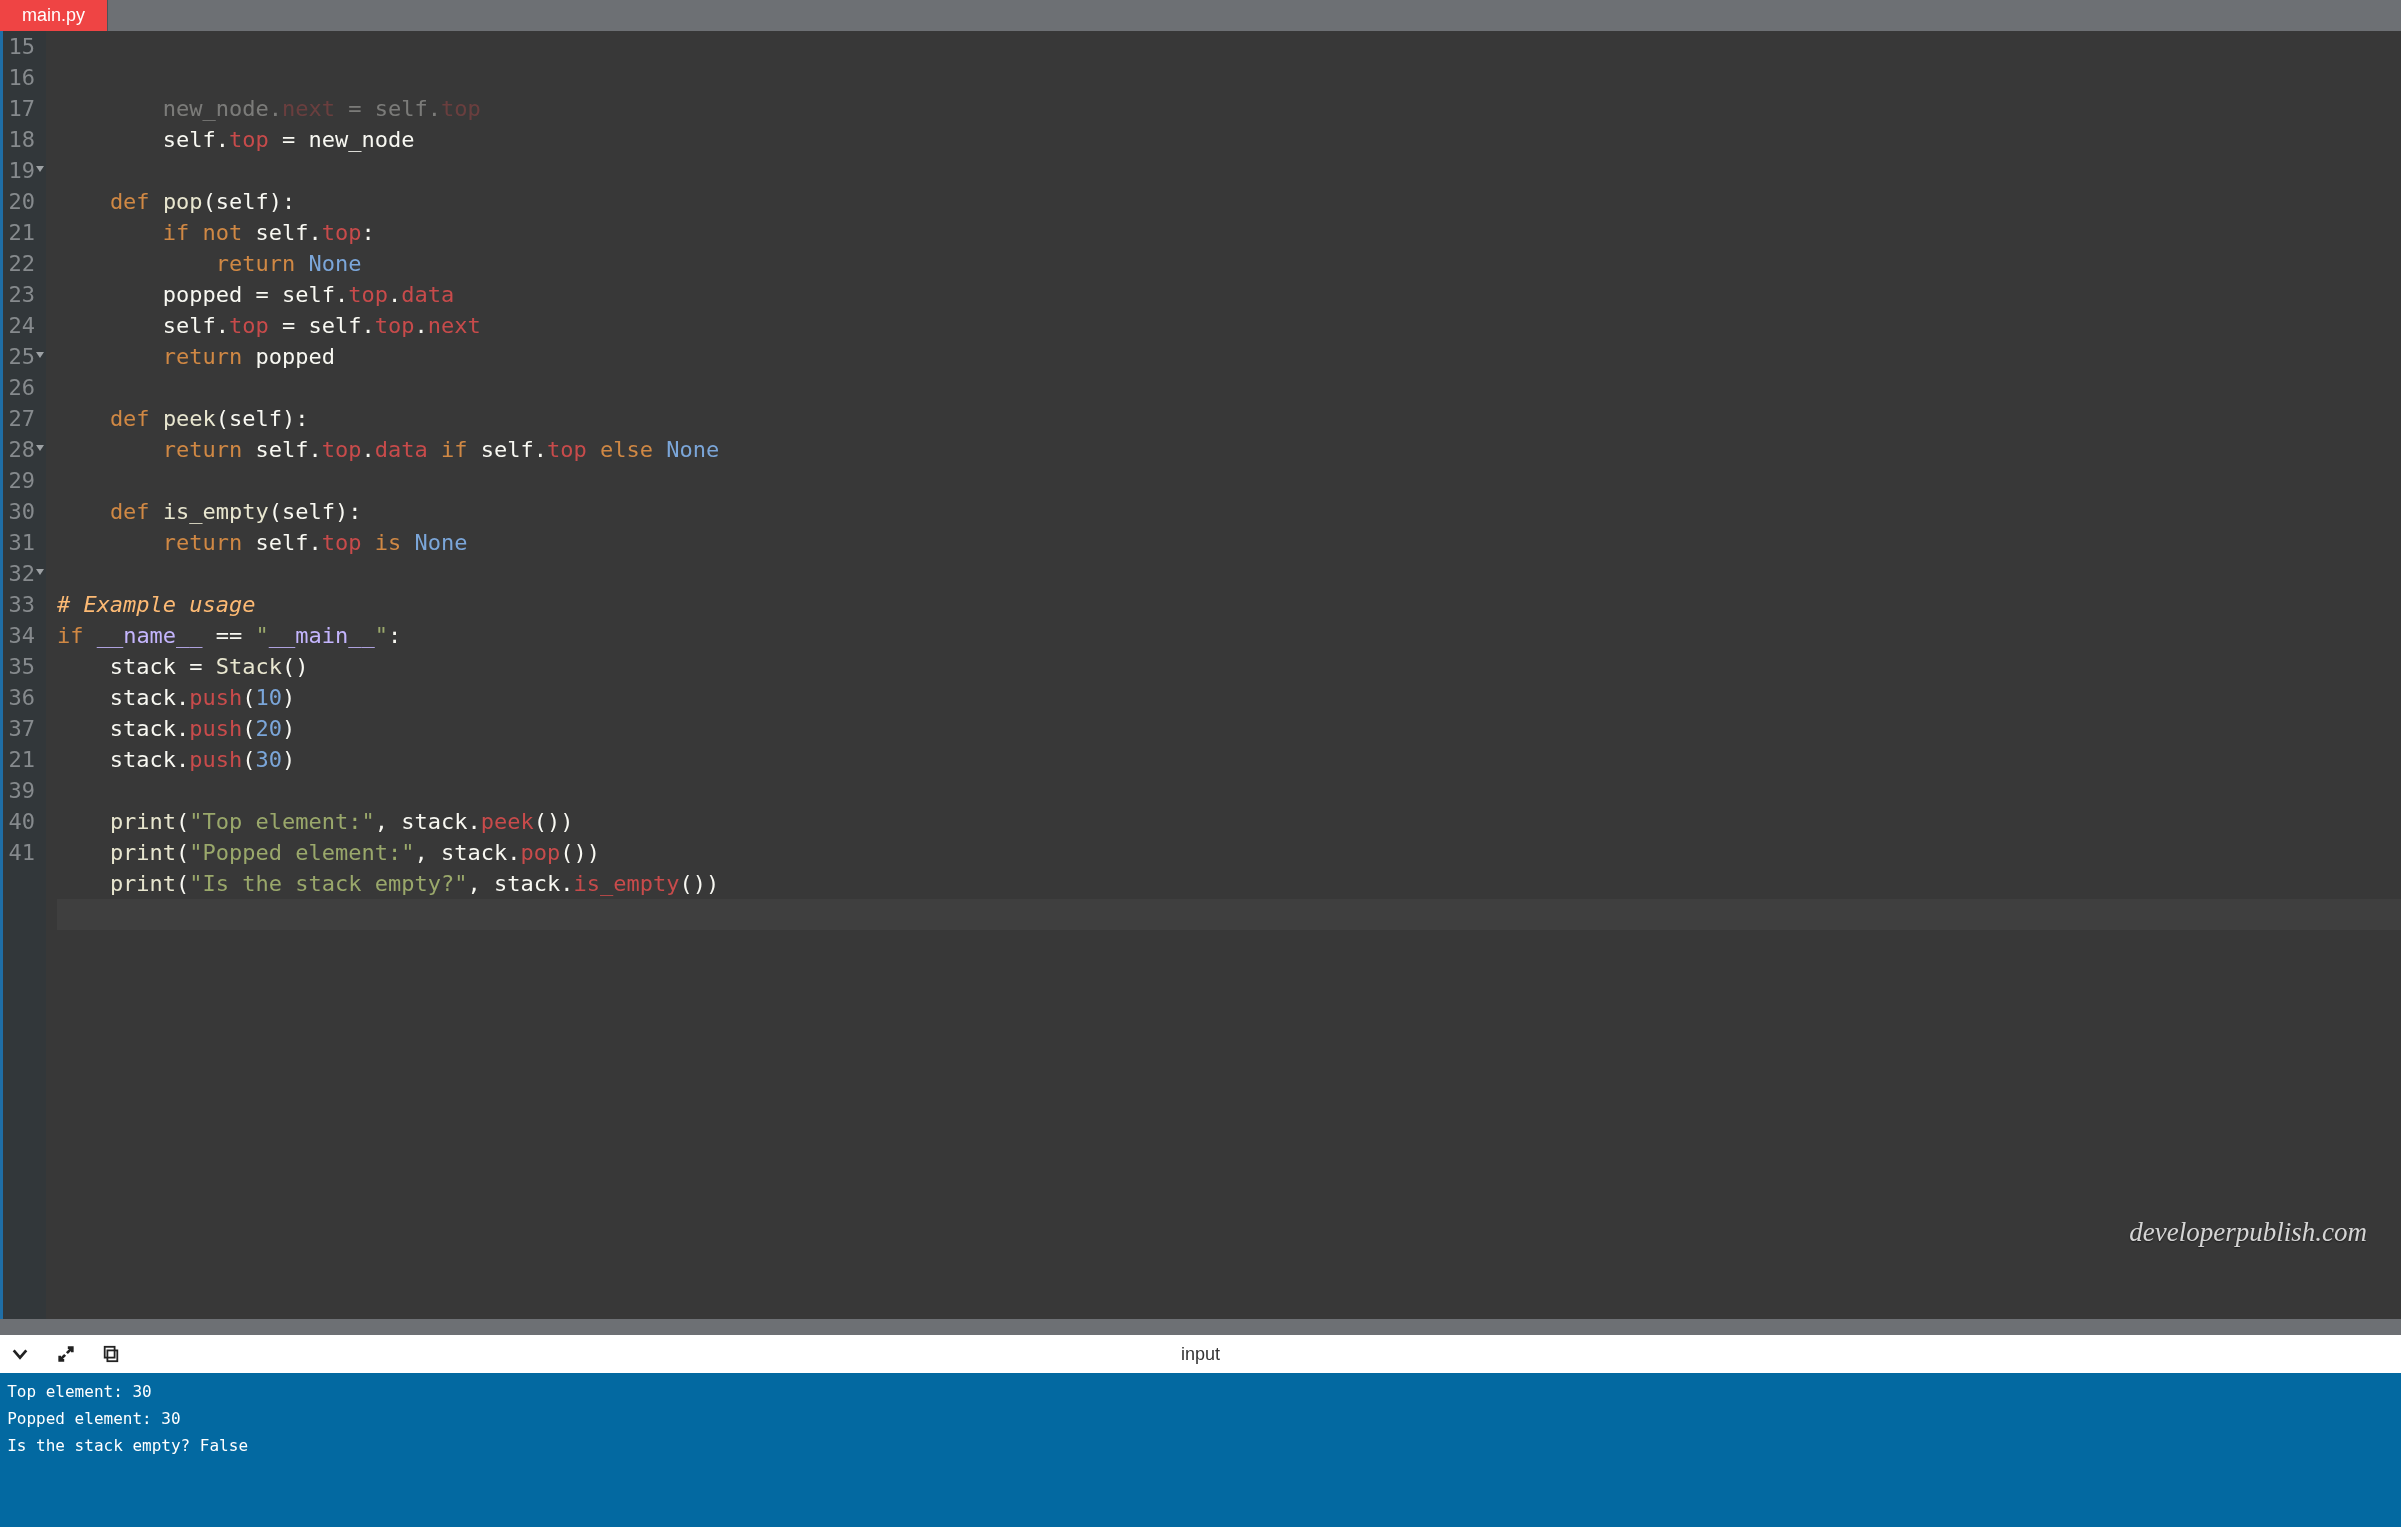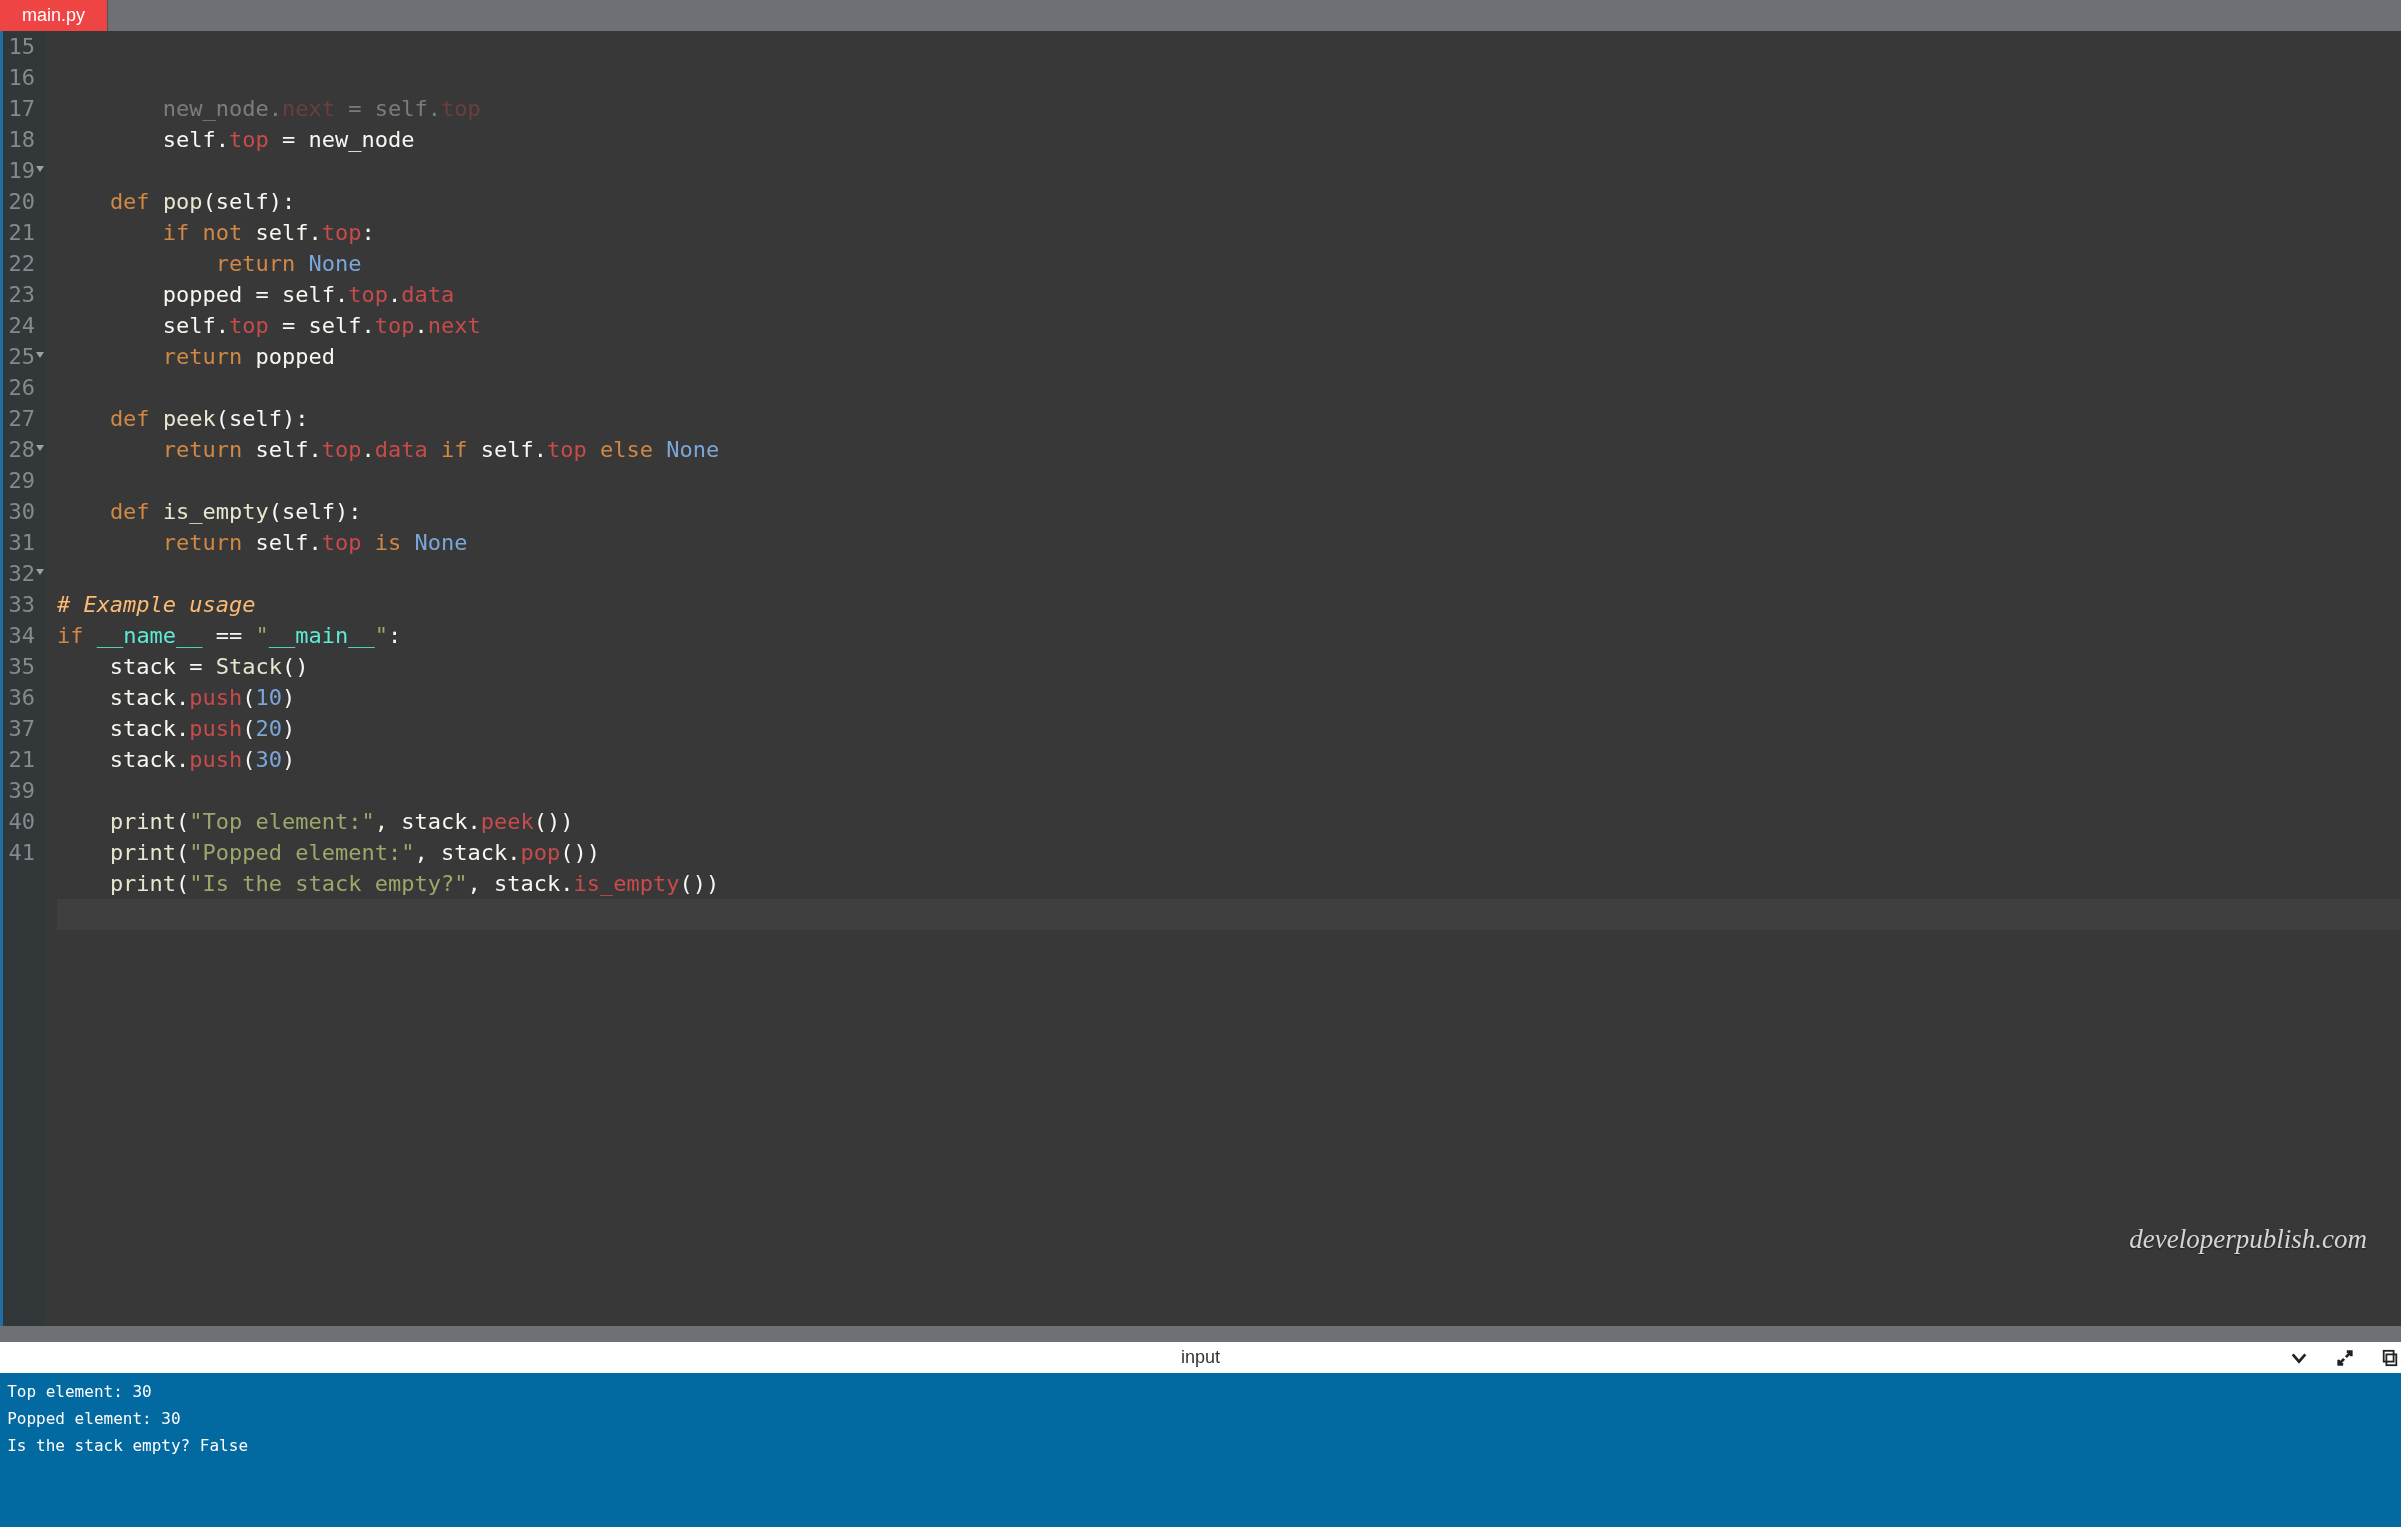--- a/index.html
+++ b/index.html
@@ -69,21 +69,21 @@
     font-size: 22px;
     line-height: 31px;
     white-space: pre;
     position: relative;
   }
   .code .cl { height: 31px; }
   .code .active-line { background: rgba(255,255,255,0.04); }
 
   
   .kw   { color: #d08844; } 
-  .def  { color: #5eead4; margin-top: 48px; }              
+  .def  { color: #c4b5fd; margin-top: 48px; }              
   .fn   { color: #e8e6cf; }              
   .attr { color: #c84b4b; }              
   .num  { color: #7ba6d9; }              
   .str  { color: #9aa86b; }              
   .cmt  { color: #fdba74; font-style: italic; }
 
   .watermark {
     position: absolute;
     right: 34px;
     bottom: 71px;
@@ -96,29 +96,28 @@
     text-shadow: 0 0.9px 1.8px rgba(0,0,0,.6);
   }
 
   .editor-divider {
     height: 16.3px;
     background: #6d7074;
   }
 
   
   .panel-header {
-    height: 31px;
+    height: 38px;
     background: #ffffff;
     color: #333;
     display: flex;
     align-items: center;
     font-family: "Segoe UI", Arial, sans-serif;
     font-size: 18px;
     position: relative;
-    justify-content: flex-end;
   }
   .panel-icons {
     display: flex;
     gap: 23.5px;
     padding-left: 9px;
   }
   .panel-icons .ico {
     width: 22px; height: 22px;
     cursor: pointer;
     display: flex; align-items: center; justify-content: center;

